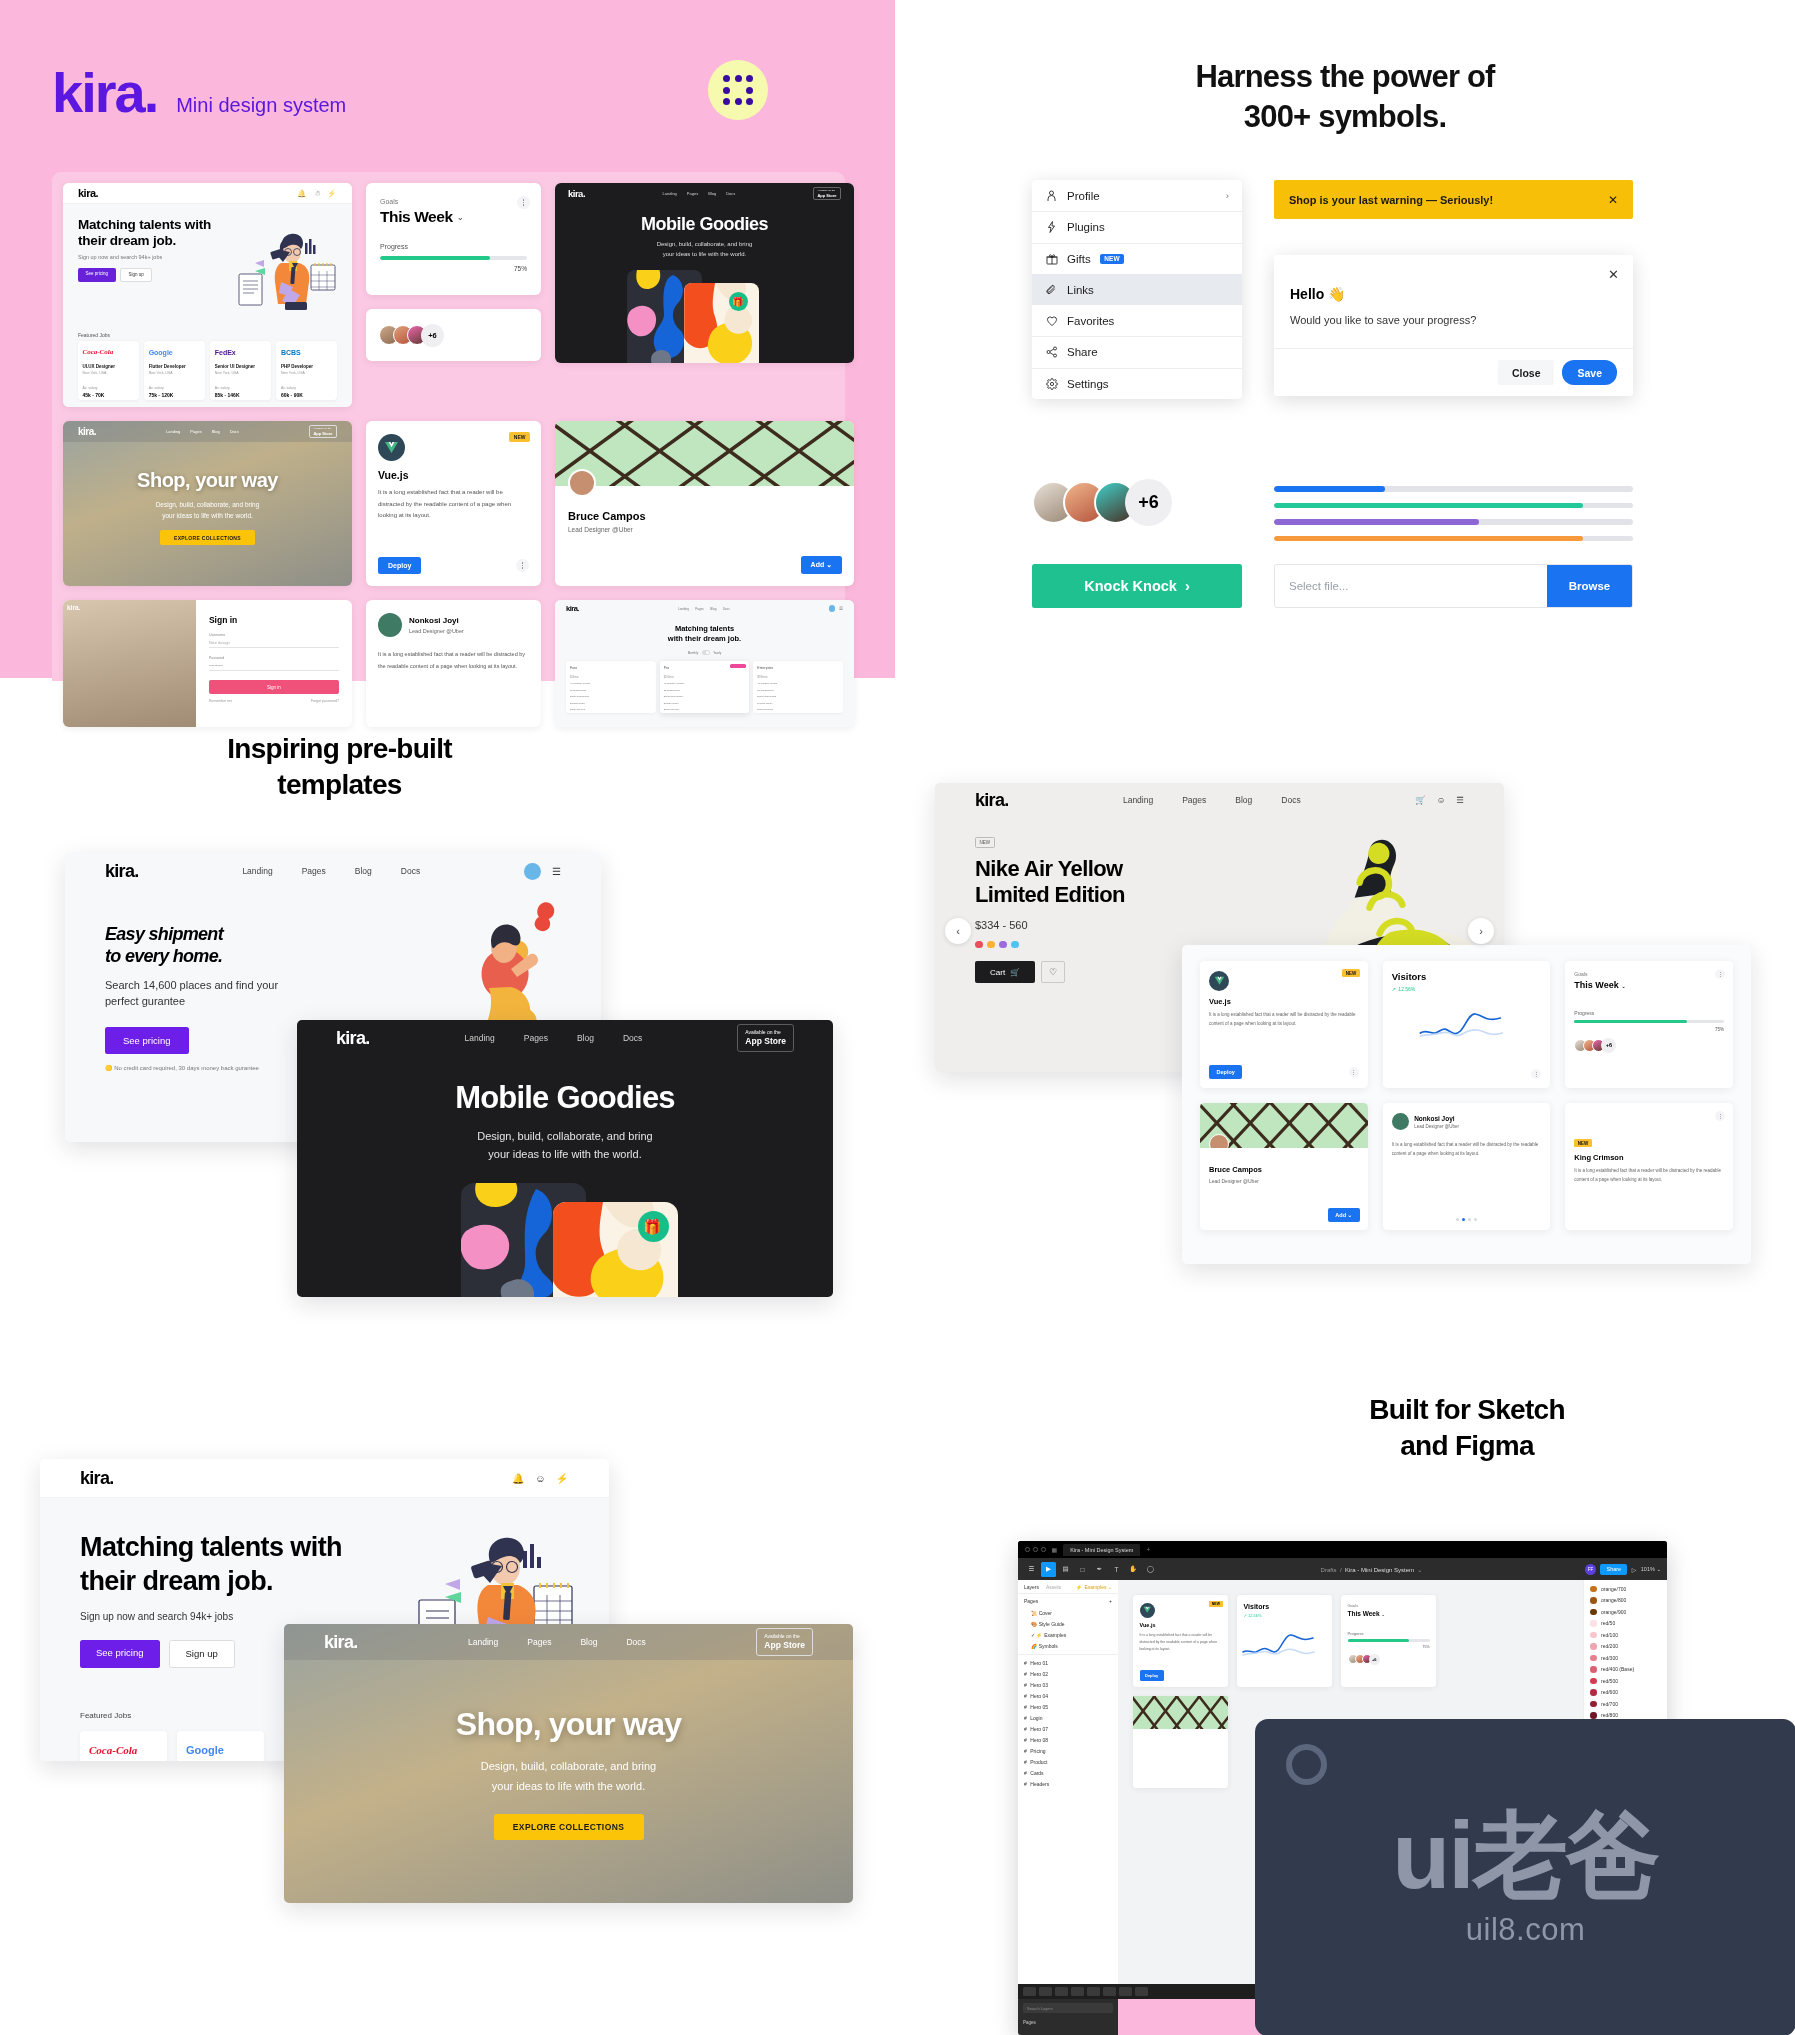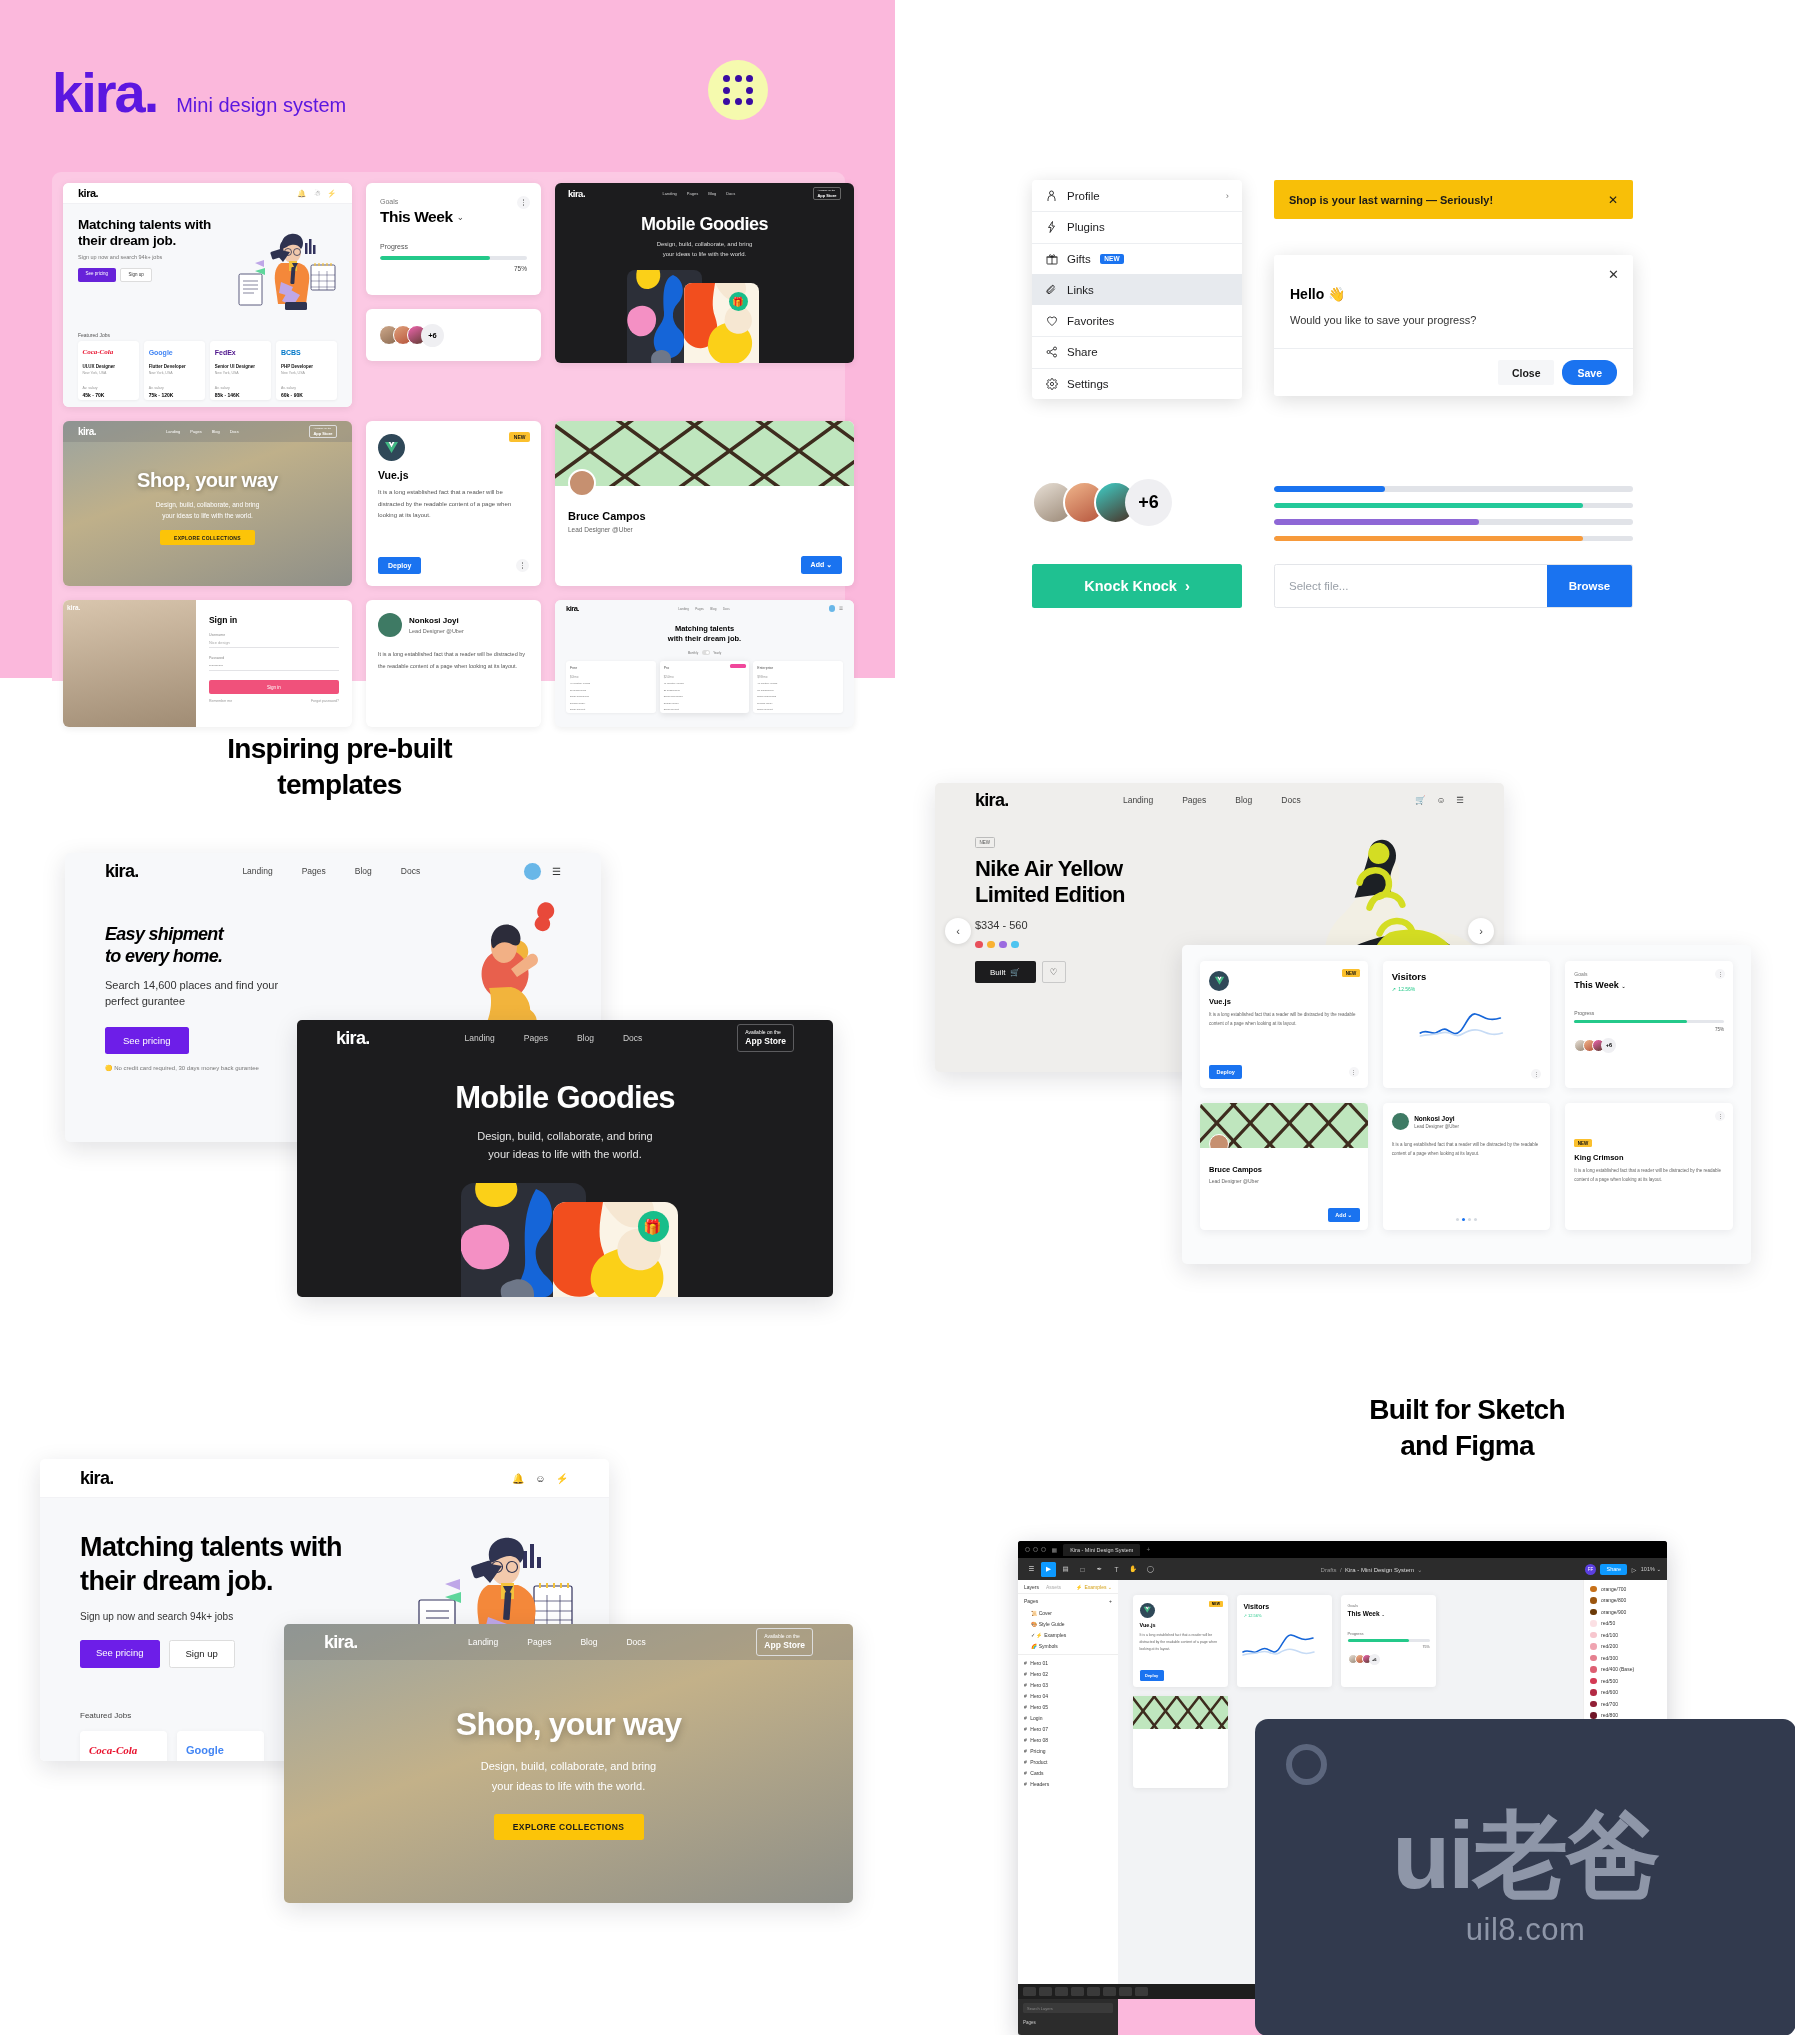--- a/index.html
+++ b/index.html
@@ -704,20 +704,24 @@
               <div class="pr-li">Email support</div>
             </div>
           </div>
         </div>
 
       </div>
     </div>
   </div>
 
   <div class="sym">
+    <div class="sym-h">
+      <div>Harness the power of</div>
+      <div>300+ symbols.</div>
+    </div>
 
     <div class="menu-card">
       <div class="mi">
         <span class="ic">
           <svg width="11" height="12" viewBox="0 0 22 24" fill="none" stroke="#1c1c1e" stroke-width="1.7">
               <circle cx="11" cy="6" r="4"></circle>
               <path d="M4 22v-4a7 7 0 0114 0v4"></path>
             </svg>
         </span>
         <span>Profile</span>
@@ -954,21 +958,21 @@
       </div>
       <div class="nike-pr">$334 - 560</div>
       <div class="swatch-row">
         <span class="sw" style="background:#E8505B"></span>
         <span class="sw" style="background:#F9B233"></span>
         <span class="sw" style="background:#9B6BE0"></span>
         <span class="sw" style="background:#4DC4F0"></span>
       </div>
       <div class="nike-acts">
         <span class="btn-cart">
-          <span>Built</span>
+          <span>Cart</span>
           <span>🛒</span>
         </span>
         <span class="btn-heart">♡</span>
       </div>
     </div>
     <span class="nav-arrow" style="left:10px">‹</span>
     <span class="nav-arrow" style="right:10px">›</span>
   </div>
 
   <div class="shot dash">

